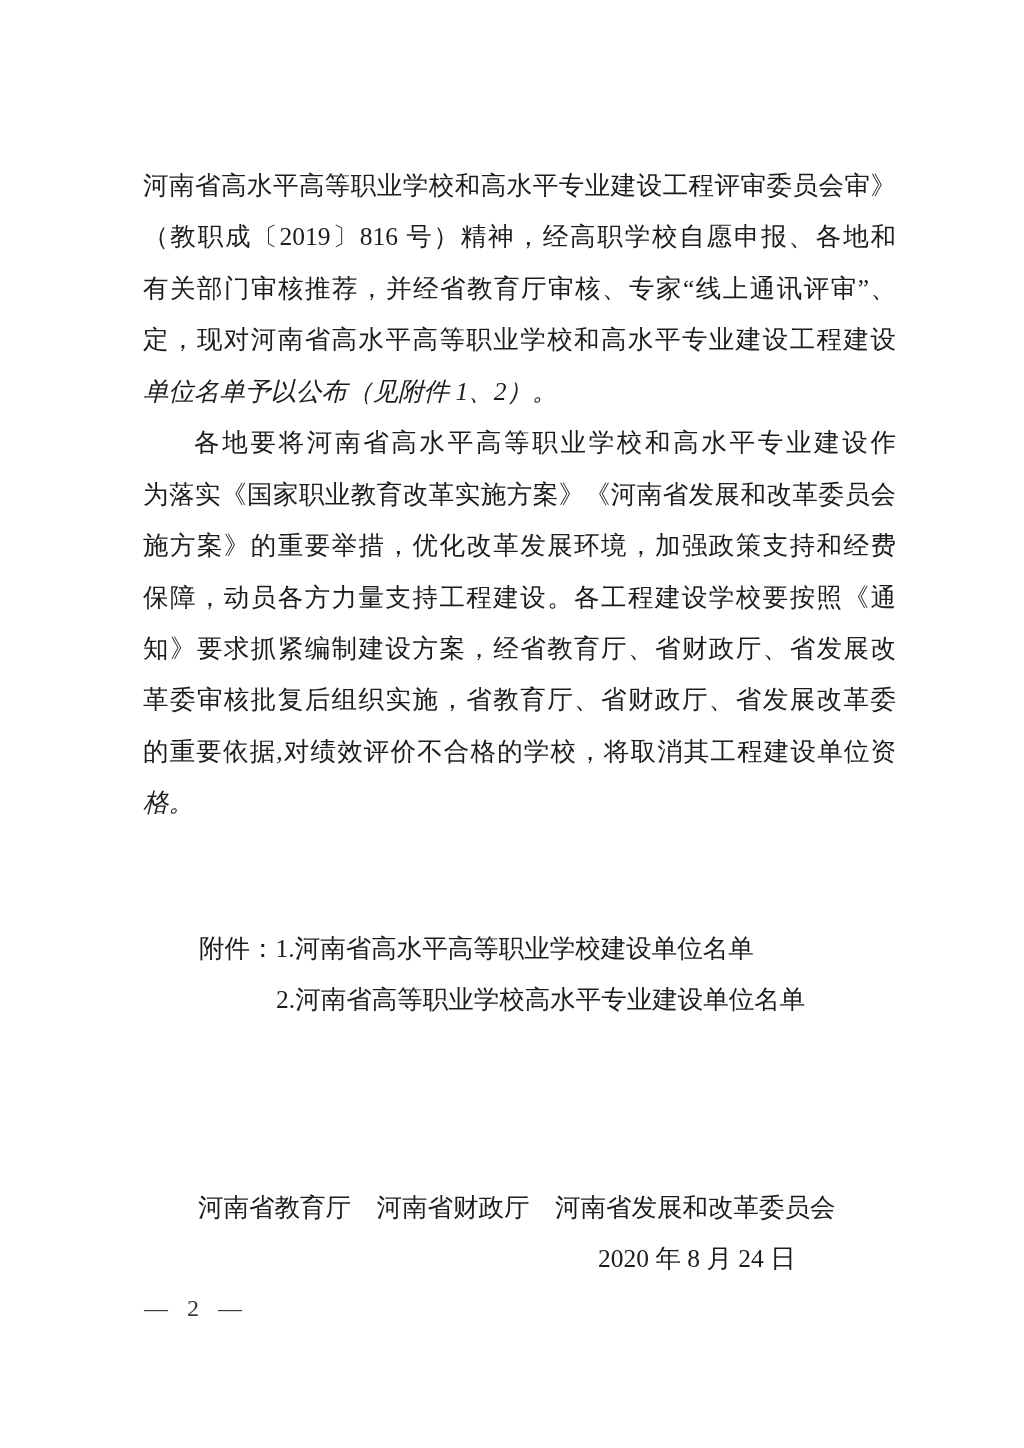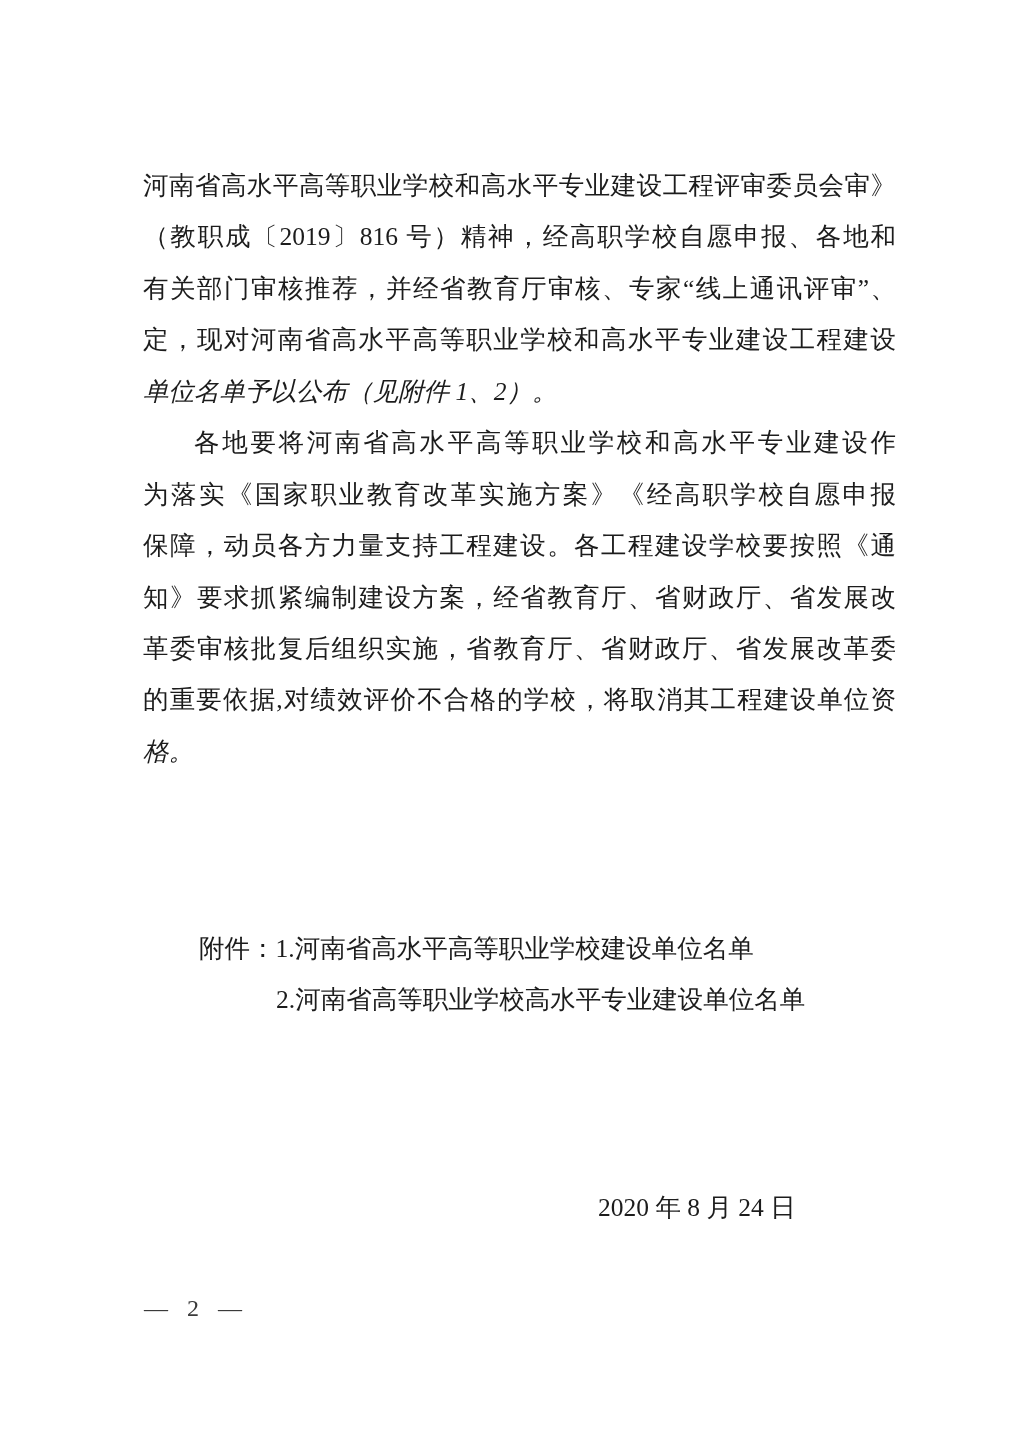--- a/index.html
+++ b/index.html
@@ -86,32 +86,34 @@
 
 <div class="page">
 
   <div class="doc-block body-text">
     <div class="line">河南省高水平高等职业学校和高水平专业建设工程评审委员会审》</div>
     <div class="line">（教职成〔2019〕816 号）精神，经高职学校自愿申报、各地和</div>
     <div class="line">有关部门审核推荐，并经省教育厅审核、专家“线上通讯评审”、</div>
     <div class="line">定，现对河南省高水平高等职业学校和高水平专业建设工程建设</div>
     <div class="line last">单位名单予以公布（见附件 1、2）。</div>
     <div class="line indent">各地要将河南省高水平高等职业学校和高水平专业建设作</div>
-    <div class="line">为落实《国家职业教育改革实施方案》《经高职学校自愿申报</div>
+    <div class="line">为落实《国家职业教育改革实施方案》《河南省发展和改革委员会</div>
+    <div class="line">施方案》的重要举措，优化改革发展环境，加强政策支持和经费</div>
     <div class="line">保障，动员各方力量支持工程建设。各工程建设学校要按照《通</div>
     <div class="line">知》要求抓紧编制建设方案，经省教育厅、省财政厅、省发展改</div>
     <div class="line">革委审核批复后组织实施，省教育厅、省财政厅、省发展改革委</div>
     <div class="line">的重要依据,对绩效评价不合格的学校，将取消其工程建设单位资</div>
     <div class="line last">格。</div>
   </div>
 
   <div class="doc-block attachments">
     <div class="attach-line first">附件：1.河南省高水平高等职业学校建设单位名单</div>
     <div class="attach-line second">2.河南省高等职业学校高水平专业建设单位名单</div>
   </div>
 
   <div class="doc-block signature">
+    <div class="sig-line sig-agencies">河南省教育厅　河南省财政厅　河南省发展和改革委员会</div>
     <div class="sig-line sig-date">2020 年 8 月 24 日</div>
   </div>
 
   <div class="page-number">— 2 —</div>
 
 </div>
 
 </body></html>

